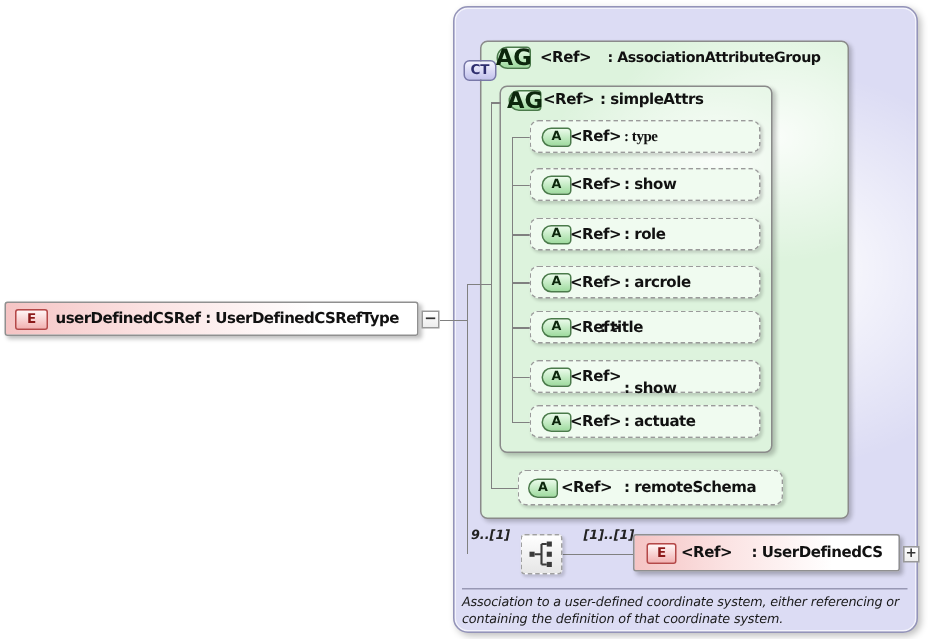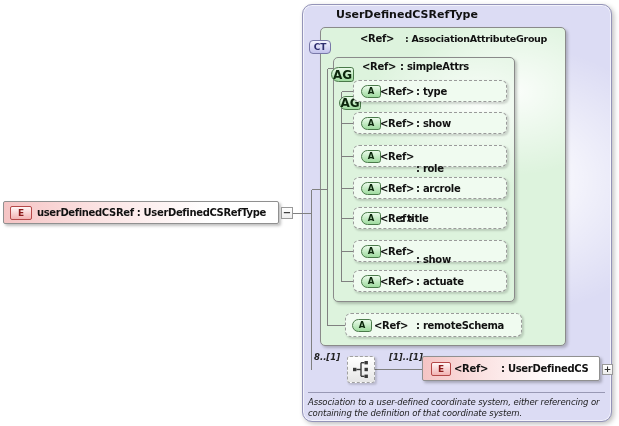--- a/index.html
+++ b/index.html
@@ -44,21 +44,21 @@
   .badge{
     display:flex;align-items:center;justify-content:center;
     font-weight:bold;line-height:1;box-sizing:border-box;
   }
   .b-ct{
     border:1px solid var(--ct-badge-border,#7878a8);border-radius:4px;
     background:linear-gradient(#f4f4ff,#c2c2ec);color:var(--ct-badge-text,#2e2e6e);font-size:9px;margin-top:32px;
   }
   .b-ag{
     border:1px solid var(--green-badge-border,#4a7a4a);border-radius:8px 3px 3px 8px;
-    background:linear-gradient(#eafbea,#9fdb9f);color:#0c260c;font-size:12px;margin-top:36px;
+    background:linear-gradient(#eafbea,#9fdb9f);color:#0c260c;font-size:15px;
   }
   .b-a{
     border:1px solid var(--green-badge-border,#4a7a4a);border-radius:7px 3px 3px 7px;
     background:linear-gradient(#eafbea,#9fdb9f);color:#0c260c;font-size:8.5px;
   }
   .b-e{
     border:1px solid var(--e-border,#b44848);border-radius:2px;
     background:linear-gradient(#fff6f6,#f2b2b2);color:var(--e-text,#8b1a1a);font-size:9px;
   }
   
@@ -115,44 +115,43 @@
     </g>
   </svg>
 
   <div class="abs ebox" style="left:3px;top:201px;width:276px;height:23px;">
     <span class="abs badge b-e" style="left:6px;top:4px;width:22px;height:14px;">E</span>
     <span class="abs lbl t10" style="left:33px;top:0;height:21px;letter-spacing:-0.35px;">userDefinedCSRef : UserDefinedCSRefType</span>
   </div>
   <div class="abs mini" style="left:281px;top:207px;width:12px;height:12px;">−</div>
 
   <span class="abs badge b-ct" style="left:309px;top:8px;width:22px;height:14px;">CT</span>
-  <span class="abs lbl t11" style="left:336px;top:6px;height:17px;">UserDefinedCSRefType</span>
 
   <span class="abs badge b-ag" style="left:331px;top:31px;width:23px;height:15px;">AG</span>
   <span class="abs lbl t10" style="left:360px;top:31px;height:15px;">&lt;Ref&gt;</span>
   <span class="abs lbl t95" style="left:405px;top:31px;height:15px;">: AssociationAttributeGroup</span>
 
   <span class="abs badge b-ag" style="left:339px;top:60px;width:22px;height:14px;">AG</span>
   <span class="abs lbl t10" style="left:362px;top:59px;height:15px;">&lt;Ref&gt;</span>
   <span class="abs lbl t10" style="left:400px;top:59px;height:15px;">: simpleAttrs</span>
 
   <div class="abs arow" style="left:353px;top:80px;width:154px;height:22px;">
     <span class="abs badge b-a" style="left:7px;top:4px;width:20px;height:13px;">A</span>
     <span class="abs lbl t10" style="left:26px;top:0;height:20px;">&lt;Ref&gt;</span>
-    <span class="abs lbl t10" style="left:62px;top:0;height:20px;">: type</span>
+    <span class="abs lbl t10" style="left:62px;top:0;height:20px;font-family:Liberation Serif, serif;">: type</span>
   </div>
   <div class="abs arow" style="left:353px;top:112px;width:154px;height:22px;">
     <span class="abs badge b-a" style="left:7px;top:4px;width:20px;height:13px;">A</span>
     <span class="abs lbl t10" style="left:26px;top:0;height:20px;">&lt;Ref&gt;</span>
     <span class="abs lbl t10" style="left:62px;top:0;height:20px;">: show</span>
   </div>
   <div class="abs arow" style="left:353px;top:145px;width:154px;height:22px;">
     <span class="abs badge b-a" style="left:7px;top:4px;width:20px;height:13px;">A</span>
     <span class="abs lbl t10" style="left:26px;top:0;height:20px;">&lt;Ref&gt;</span>
-    <span class="abs lbl t10" style="left:62px;top:12px;height:20px;">: role</span>
+    <span class="abs lbl t10" style="left:62px;top:0;height:20px;">: role</span>
   </div>
   <div class="abs arow" style="left:353px;top:177px;width:154px;height:22px;">
     <span class="abs badge b-a" style="left:7px;top:4px;width:20px;height:13px;">A</span>
     <span class="abs lbl t10" style="left:26px;top:0;height:20px;">&lt;Ref&gt;</span>
     <span class="abs lbl t10" style="left:62px;top:0;height:20px;">: arcrole</span>
   </div>
   <div class="abs arow" style="left:353px;top:207px;width:154px;height:22px;">
     <span class="abs badge b-a" style="left:7px;top:4px;width:20px;height:13px;">A</span>
     <span class="abs lbl t10" style="left:26px;top:0;height:20px;">&lt;Ref&gt;</span>
     <span class="abs lbl t10" style="left:46px;top:0;height:20px;">: title</span>
@@ -167,21 +166,21 @@
     <span class="abs lbl t10" style="left:26px;top:0;height:20px;">&lt;Ref&gt;</span>
     <span class="abs lbl t10" style="left:62px;top:0;height:20px;text-align:right;">: actuate</span>
   </div>
 
   <div class="abs arow" style="left:345px;top:313px;width:177px;height:24px;">
     <span class="abs badge b-a" style="left:6px;top:5px;width:20px;height:13px;">A</span>
     <span class="abs lbl t10" style="left:17px;top:0;height:22px;padding-left:11px;">&lt;Ref&gt;</span>
     <span class="abs lbl t10" style="left:70px;top:0;height:22px;">: remoteSchema</span>
   </div>
 
-  <span class="abs card" style="left:314px;top:352px;width:30px;text-align:left;">8..[1]</span>
+  <span class="abs card" style="left:314px;top:352px;width:30px;text-align:left;">9..[1]</span>
   <div class="abs seqbox" style="left:347px;top:356px;width:28px;height:27px;">
     <svg width="20" height="21" viewBox="0 0 20 21">
       <g stroke="#3a3a3a" stroke-width="1.4" fill="#3a3a3a">
         <rect x="2" y="8.8" width="3.4" height="3.4" stroke="none"></rect>
         <line x1="5.4" y1="10.5" x2="10" y2="10.5"></line>
         <line x1="10" y1="3.7" x2="10" y2="17.3"></line>
         <line x1="10" y1="3.7" x2="13.5" y2="3.7"></line>
         <line x1="10" y1="17.3" x2="13.5" y2="17.3"></line>
         <rect x="13.5" y="2" width="3.4" height="3.4" stroke="none"></rect>
         <rect x="13.5" y="8.8" width="3.4" height="3.4" stroke="none"></rect>

